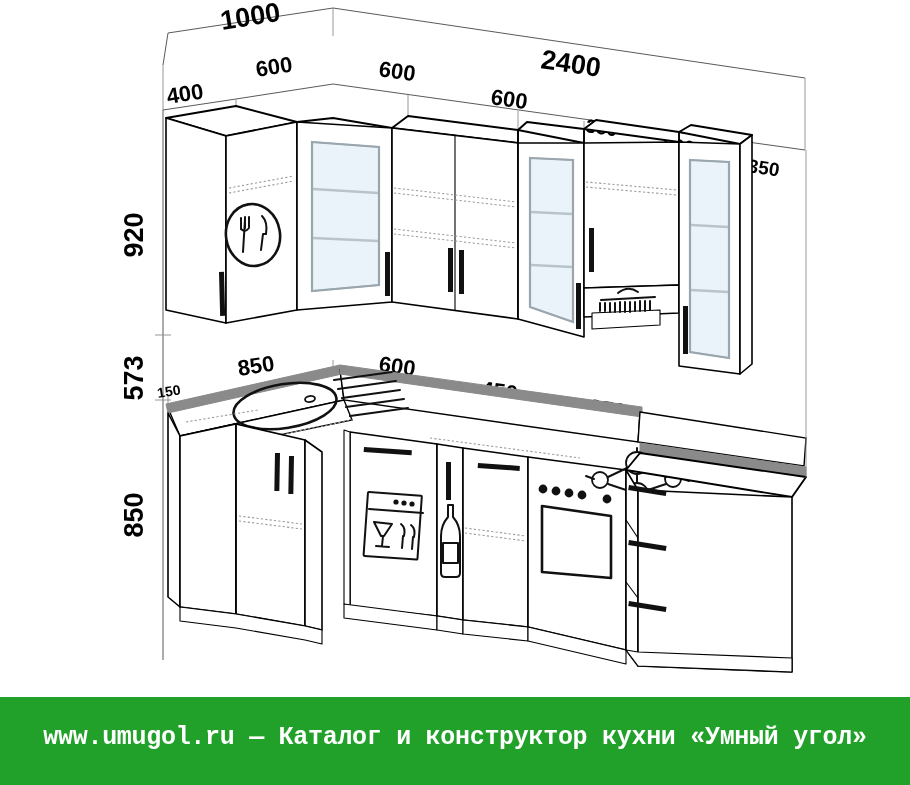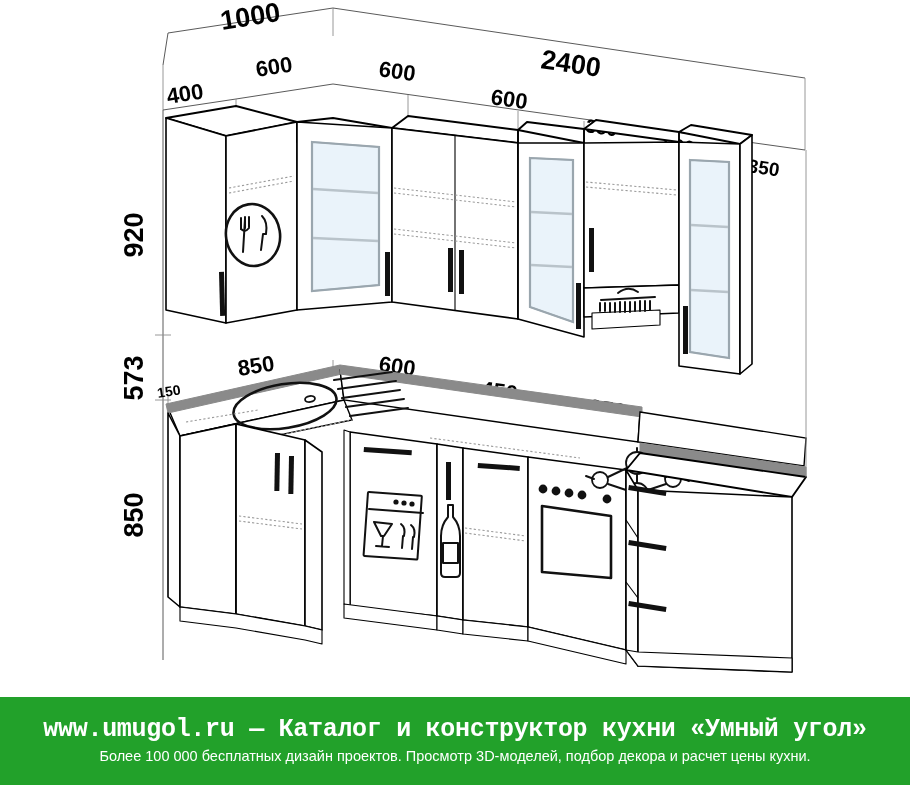--- a/index.html
+++ b/index.html
@@ -409,14 +409,13 @@
     <polygon class="panel-thin" points="626,650 638,666 792,672 792,658 638,652"></polygon>
   </g>
 
   <path class="dimline-lt" d="M806,150 L806,477"></path>
 
 </svg>
 </div>
 
 <div class="footer-banner">
   <div class="footer-title">www.umugol.ru — Каталог и конструктор кухни «Умный угол»</div>
-  <div class="footer-sub">Более 100 000 бесплатных дизайн проектов. Просмотр 3D-моделей, подбор декора и расчет цены кухни.</div>
 </div>
 
 </body></html>

